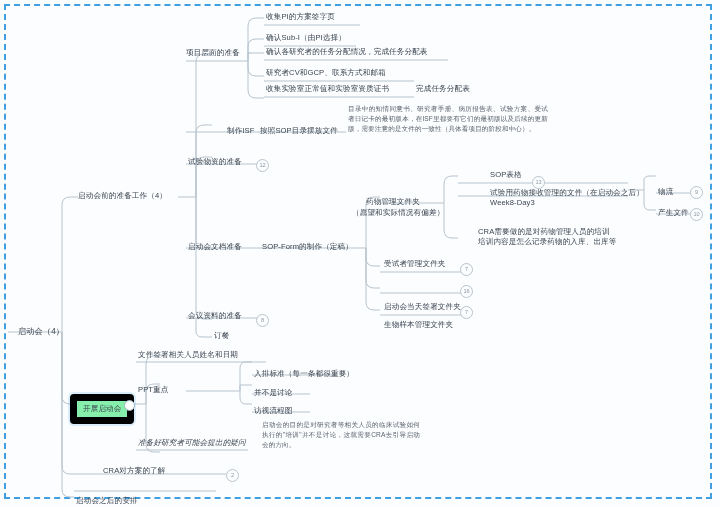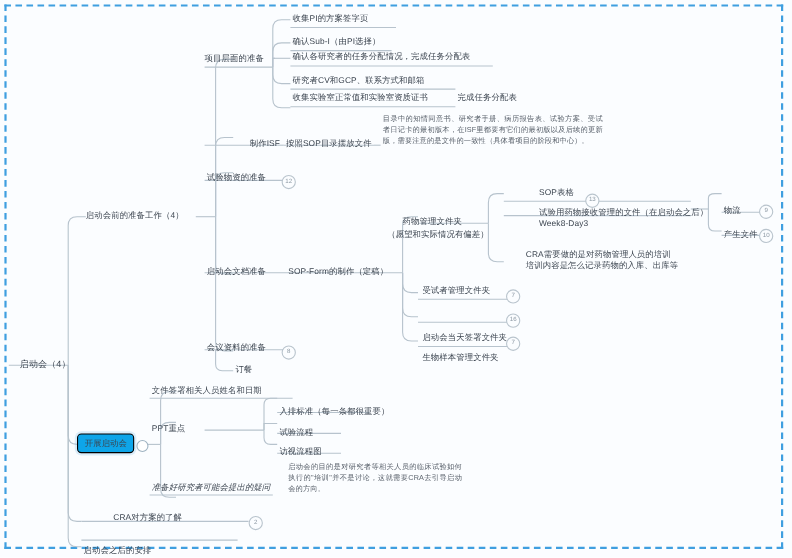--- a/index.html
+++ b/index.html
@@ -21,22 +21,22 @@
   .node{
     position:absolute;
     color:#3c4550;
     font-size:7.6px;
     line-height:1.35;
     white-space:nowrap;
     letter-spacing:.1px;
   }
   .nd-root{font-size:8.2px;}
   .sel{
-    border:1px solid #000000;
-    background:#0ea5e9;
+    border:7px solid #000000;
+    background:#86efac;
     border-radius:4px;
     padding:3px 6px;
     box-shadow:0 0 0 2px rgba(120,190,235,.25);
   }
   .para{
     font-size:6.6px;
     line-height:1.5;
     color:#5a626c;
     white-space:normal;
     text-align:justify;
@@ -206,20 +206,20 @@
   <div class="badge" style="left:460px;top:306px;">7</div>
 
   <div class="node" style="left:188px;top:311px;">会议资料的准备</div>
   <div class="badge" style="left:256px;top:314px;">8</div>
   <div class="node" style="left:214px;top:331px;">订餐</div>
 
   <div class="node" style="left:138px;top:350px;">文件签署相关人员姓名和日期</div>
 
   <div class="node" style="left:138px;top:385px;">PPT重点</div>
   <div class="node" style="left:254px;top:369px;">入排标准（每一条都很重要）</div>
-  <div class="node" style="left:254px;top:388px;">试验流程</div>
+  <div class="node" style="left:254px;top:388px;">并不是讨论</div>
   <div class="node" style="left:254px;top:406px;">访视流程图</div>
 
   <div class="node" style="left:138px;top:438px;font-style:italic;">准备好研究者可能会提出的疑问</div>
 
   <div class="node para" style="left:262px;top:420px;width:158px;">启动会的目的是对研究者等相关人员的临床试验如何执行的"培训"并不是讨论，这就需要CRA去引导启动会的方向。</div>
 
 </div>
 
 </body></html>

